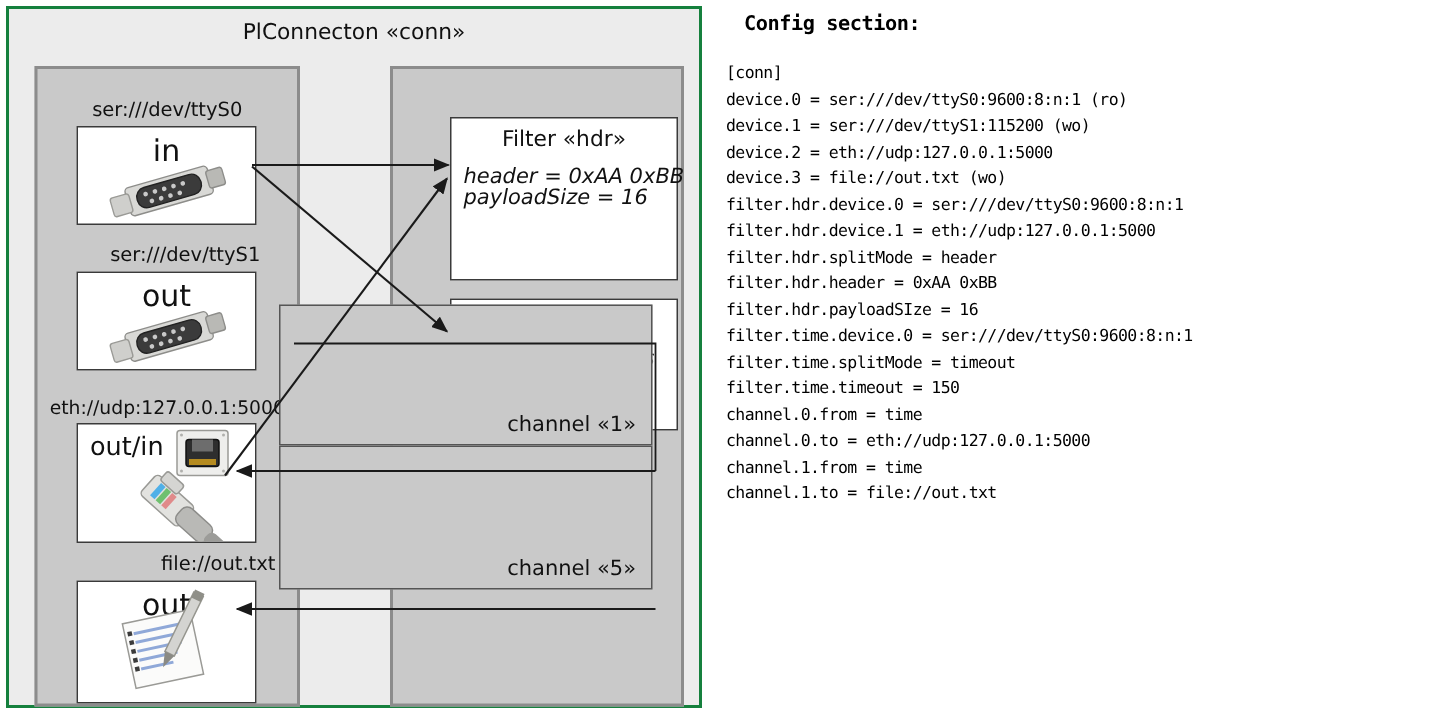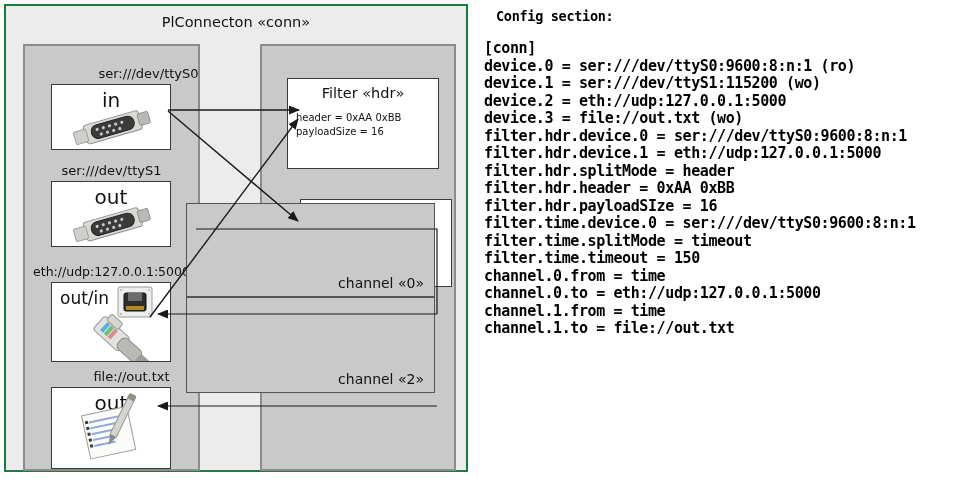--- a/index.html
+++ b/index.html
@@ -59,22 +59,23 @@
   
   .filter-card{
     position:absolute;background:#ffffff;
     border:1.5px solid #3a3a3a;box-sizing:border-box;
   }
   .filter-title{
     position:absolute;left:0;top:6px;width:100%;
     text-align:center;font-size:14.5px;color:#111;
   }
   .filter-props{
-    position:absolute;left:8px;top:32px;font-size:10px;color:#111;
+    position:absolute;left:8px;top:32px;font-size:14px;color:#111;
     line-height:14px;
+    font-style:italic;
   }
 
   
   .channel-box{
     position:absolute;background:#c9c9c9;
     border:1.5px solid #555;box-sizing:border-box;
   }
   .channel-label{
     position:absolute;right:10px;bottom:5px;
     font-size:14px;color:#111;white-space:nowrap;
@@ -84,39 +85,39 @@
   #config{
     position:absolute;left:484px;top:8px;width:476px;
     font-family:"DejaVu Sans Mono","Liberation Mono",monospace;
     color:#000;
   }
   #config-heading{
     font-size:13.5px;font-weight:bold;letter-spacing:-0.3px;
     margin:0 0 16px 12px;
   }
   #config-body{
-    font-size:15px;line-height:17.5px;white-space:pre;
-    letter-spacing:-0.4px;font-weight:bold;
+    font-size:11px;line-height:17.5px;white-space:pre;
+    letter-spacing:-0.4px;font-weight:normal;
   }
 
   
   svg.overlay{position:absolute;left:0;top:0;width:964px;height:484px;
     pointer-events:none;overflow:visible;}
 </style>
 </head>
 <body>
 
 <div id="root">
 
   <div class="outer-frame">
     <div class="outer-title">PlConnecton «conn»</div>
 
     <div class="panel" id="devices-panel">
 
-      <div class="dev-label" style="left:0;top:20px;width:100%;padding-left:37px;">ser:///dev/ttyS0</div>
+      <div class="dev-label" style="left:0;top:20px;width:100%;">ser:///dev/ttyS0</div>
       <div class="card" style="left:26px;top:38px;width:120px;height:66px;">
         <div class="card-io">in</div>
         <svg viewBox="0 0 120 50" width="120" height="46" style="position:absolute;left:0;top:20px;">
           <g transform="rotate(-16 60 25)">
             <rect x="30" y="14" width="62" height="21" rx="3" fill="#d9d9d6" stroke="#8d8d8a" stroke-width="1"></rect>
             <rect x="37" y="17" width="48" height="15" rx="7" fill="#3b3b3b" stroke="#222" stroke-width="1"></rect>
             <g fill="#c9c9c9">
               <circle cx="44" cy="22" r="1.7"></circle>
                 <circle cx="51" cy="22" r="1.7"></circle>
               <circle cx="58" cy="22" r="1.7"></circle>
@@ -126,21 +127,21 @@
                 <circle cx="54" cy="28" r="1.7"></circle>
               <circle cx="61" cy="28" r="1.7"></circle>
                 <circle cx="68" cy="28" r="1.7"></circle>
             </g>
             <rect x="18" y="18" width="14" height="14" rx="2" fill="#cfcfcc" stroke="#9a9a96" stroke-width="1"></rect>
             <rect x="90" y="18" width="12" height="13" rx="2" fill="#b9b9b5" stroke="#8d8d8a" stroke-width="1"></rect>
           </g>
         </svg>
       </div>
 
-      <div class="dev-label" style="left:0;top:117px;width:100%;">ser:///dev/ttyS1</div>
+      <div class="dev-label" style="left:0;top:117px;width:100%;padding-left:12px;">ser:///dev/ttyS1</div>
       <div class="card" style="left:26px;top:135px;width:120px;height:66px;">
         <div class="card-io">out</div>
         <svg viewBox="0 0 120 50" width="120" height="46" style="position:absolute;left:0;top:20px;">
           <g transform="rotate(-16 60 25)">
             <rect x="30" y="14" width="62" height="21" rx="3" fill="#d9d9d6" stroke="#8d8d8a" stroke-width="1"></rect>
             <rect x="37" y="17" width="48" height="15" rx="7" fill="#3b3b3b" stroke="#222" stroke-width="1"></rect>
             <g fill="#c9c9c9">
               <circle cx="44" cy="22" r="1.7"></circle>
                 <circle cx="51" cy="22" r="1.7"></circle>
               <circle cx="58" cy="22" r="1.7"></circle>
@@ -174,21 +175,21 @@
             <rect x="48" y="34" width="15" height="8" rx="2" fill="#d5d5d2" stroke="#9a9a96" stroke-width="1"></rect>
             <rect x="50" y="43" width="4" height="11" fill="#4fb0e8"></rect>
             <rect x="55" y="43" width="4" height="11" fill="#6fc06f"></rect>
             <rect x="60" y="43" width="4" height="11" fill="#e08a8a"></rect>
             <rect x="72" y="42" width="26" height="14" rx="5" fill="#b9b9b6" stroke="#8d8d8a" stroke-width="1"></rect>
             <rect x="96" y="44" width="16" height="10" rx="4" fill="#9c9c99"></rect>
           </g>
         </svg>
       </div>
 
-      <div class="dev-label" style="left:3px;top:323px;width:100%;padding-left:17px;">file://out.txt</div>
+      <div class="dev-label" style="left:17px;top:323px;width:100%;padding-left:17px;">file://out.txt</div>
       <div class="card" style="left:26px;top:341px;width:120px;height:82px;">
         <div class="card-io">out</div>
         <svg viewBox="0 0 120 80" width="120" height="80" style="position:absolute;left:0;top:0;">
           <g transform="rotate(-12 60 46)">
             <rect x="34" y="22" width="46" height="44" fill="#fbfbfa" stroke="#9a9a96" stroke-width="1"></rect>
             <g stroke="#8fa8d8" stroke-width="2">
               <line x1="40" y1="30" x2="72" y2="30"></line>
                 <line x1="40" y1="36" x2="72" y2="36"></line>
               <line x1="40" y1="42" x2="70" y2="42"></line>
                 <line x1="40" y1="48" x2="66" y2="48"></line>
@@ -206,38 +207,38 @@
               <polygon points="62,50 69,50 65.5,60" fill="#8a8a84"></polygon>
               <rect x="62" y="4" width="7" height="6" fill="#8f8f88"></rect>
             </g>
           </g>
         </svg>
       </div>
     </div>
 
     <div class="panel" id="filters-panel">
 
-      <div class="filter-card" style="left:25px;top:32px;width:152px;height:91px;">
+      <div class="filter-card" style="left:38px;top:32px;width:152px;height:109px;">
         <div class="filter-title">Filter «hdr»</div>
         <div class="filter-props" style="white-space:pre;">header = 0xAA 0xBB
 payloadSize = 16</div>
       </div>
 
       <div class="filter-card" style="left:38px;top:153px;width:152px;height:88px;">
         <div class="filter-title">Filter «time»</div>
         <div class="filter-props" style="white-space:pre;">timeout = 150 ms</div>
       </div>
     </div>
 
     <div class="channel-box" style="left:180px;top:197px;width:249px;height:94px;">
-      <div class="channel-label">channel «0»</div>
+      <div class="channel-label">channel «1»</div>
     </div>
 
     <div class="channel-box" style="left:180px;top:291px;width:249px;height:96px;">
-      <div class="channel-label">channel «2»</div>
+      <div class="channel-label">channel «5»</div>
     </div>
   </div>
 
   <svg class="overlay">
     <defs>
       <marker id="ah" markerWidth="11" markerHeight="9" refX="10" refY="4.5" orient="auto" markerUnits="userSpaceOnUse">
         <path d="M0,0 L11,4.5 L0,9 z" fill="#1a1a1a"></path>
       </marker>
     </defs>
 

